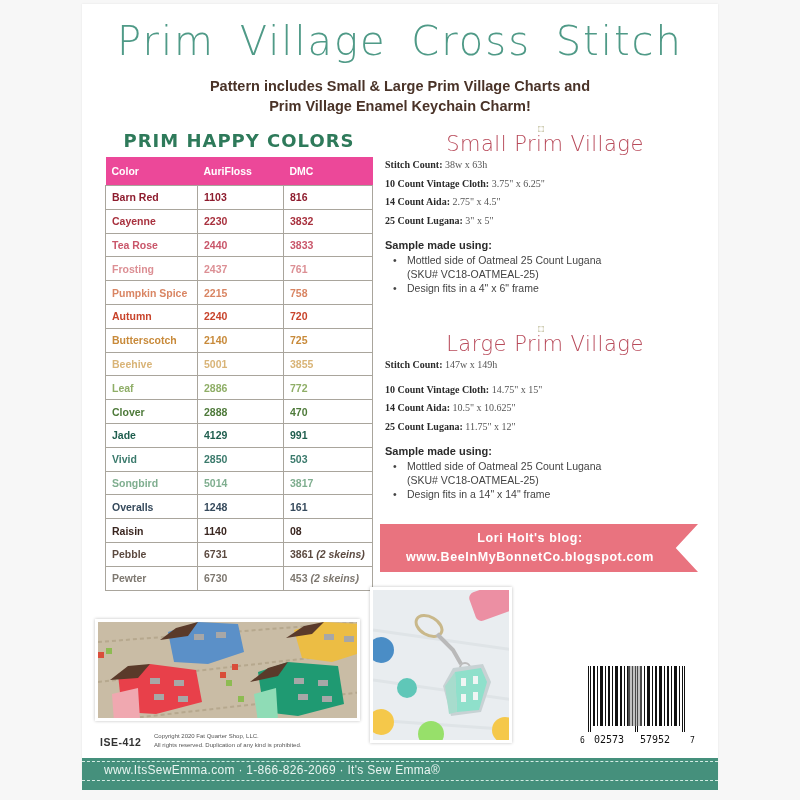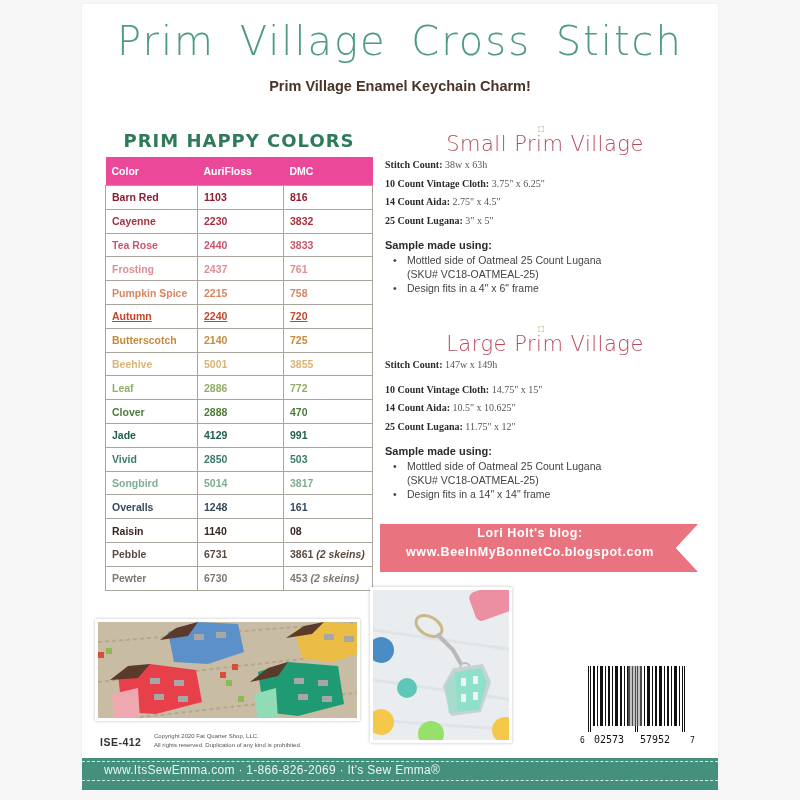--- a/index.html
+++ b/index.html
@@ -24,21 +24,21 @@
   .spec b { font-weight: bold; color: #2b2b2b; }
   .spec span.v { font-weight: normal; color: #555; }
   .gap { height: 6px; }
   .sample-h { font-size: 11px; font-weight: bold; color: #2b2b2b; margin-top: 8px; line-height: 15px; }
   ul.bul { list-style: none; font-size: 10.5px; color: #444; line-height: 14px; }
   ul.bul li { position: relative; padding-left: 22px; }
   ul.bul li::before { content: "\2022"; position: absolute; left: 8px; }
   ul.bul li.cont { padding-left: 22px; }
   ul.bul li.cont::before { content: ""; }
 
-  .ribbon { position: absolute; left: 298px; top: 520px; width: 318px; height: 48px; background: #e9737f; clip-path: polygon(0 0, 100% 0, 93% 50%, 100% 100%, 0 100%); color: #ffffff; text-align: center; font-weight: bold; font-size: 12.5px; line-height: 19px; padding-right: 18px; letter-spacing: 0.6px; }
+  .ribbon { position: absolute; left: 298px; top: 520px; width: 318px; height: 48px; background: #e9737f; clip-path: polygon(0 0, 100% 0, 93% 50%, 100% 100%, 0 100%); color: #ffffff; text-align: center; font-weight: bold; font-size: 12.5px; line-height: 19px; padding-top: 5px; padding-right: 18px; letter-spacing: 0.6px; }
 
   .photo-charm { position: absolute; left: 288px; top: 583px; width: 142px; height: 156px; background: #eef1f3; border: 3px solid #ffffff; box-shadow: 0 0 3px rgba(0,0,0,0.25); overflow: hidden; }
   .photo-stitch { position: absolute; left: 13px; top: 615px; width: 265px; height: 102px; background: #c8b9a0; border: 3px solid #ffffff; box-shadow: 0 0 3px rgba(0,0,0,0.25); overflow: hidden; }
 
   .sku { position: absolute; left: 18px; top: 732px; font-weight: bold; font-size: 10.5px; color: #333; letter-spacing: 0.5px; }
   .copy { position: absolute; left: 72px; top: 728px; font-size: 6px; color: #555; line-height: 9px; }
 
   .barcode { position: absolute; left: 496px; top: 660px; width: 140px; height: 86px; background: #fff; }
   .bars { position: absolute; left: 10px; top: 2px; width: 98px; height: 66px; }
   .bc-digits { position: absolute; top: 70px; font-family: "DejaVu Sans Mono", monospace; font-size: 10px; color: #111; }
@@ -47,20 +47,21 @@
   .footer .dash { position: absolute; left: 0; right: 0; height: 0; border-top: 1px dashed #d4ece4; }
   .footer-text { position: absolute; left: 22px; top: 5px; font-size: 12px; color: #e9f5f1; letter-spacing: 0.3px; }
 </style>
 </head>
 <body>
 
 <div class="page">
 
   <div class="title">Prim Village Cross Stitch</div>
   <div class="subtitle">
+    <div>Pattern includes Small &amp; Large Prim Village Charts and</div>
     <div>Prim Village Enamel Keychain Charm!</div>
   </div>
 
   <div class="colors-heading">PRIM HAPPY COLORS</div>
   <table class="colors">
     <thead>
       <tr>
         <th>Color</th>
         <th>AuriFloss</th>
         <th>DMC</th>
@@ -85,21 +86,21 @@
         <tr style="color: rgb(220, 143, 148);">
           <td>Frosting</td>
           <td>2437</td>
           <td><span>761</span></td>
         </tr>
         <tr style="color: rgb(217, 133, 99);">
           <td>Pumpkin Spice</td>
           <td>2215</td>
           <td><span>758</span></td>
         </tr>
-        <tr style="color: rgb(200, 68, 44); text-decoration: underline;">
+        <tr style="color: rgb(200, 68, 44);">
           <td>Autumn</td>
           <td>2240</td>
           <td><span>720</span></td>
         </tr>
         <tr style="color: rgb(200, 138, 58);">
           <td>Butterscotch</td>
           <td>2140</td>
           <td><span>725</span></td>
         </tr>
         <tr style="color: rgb(217, 180, 119);">

